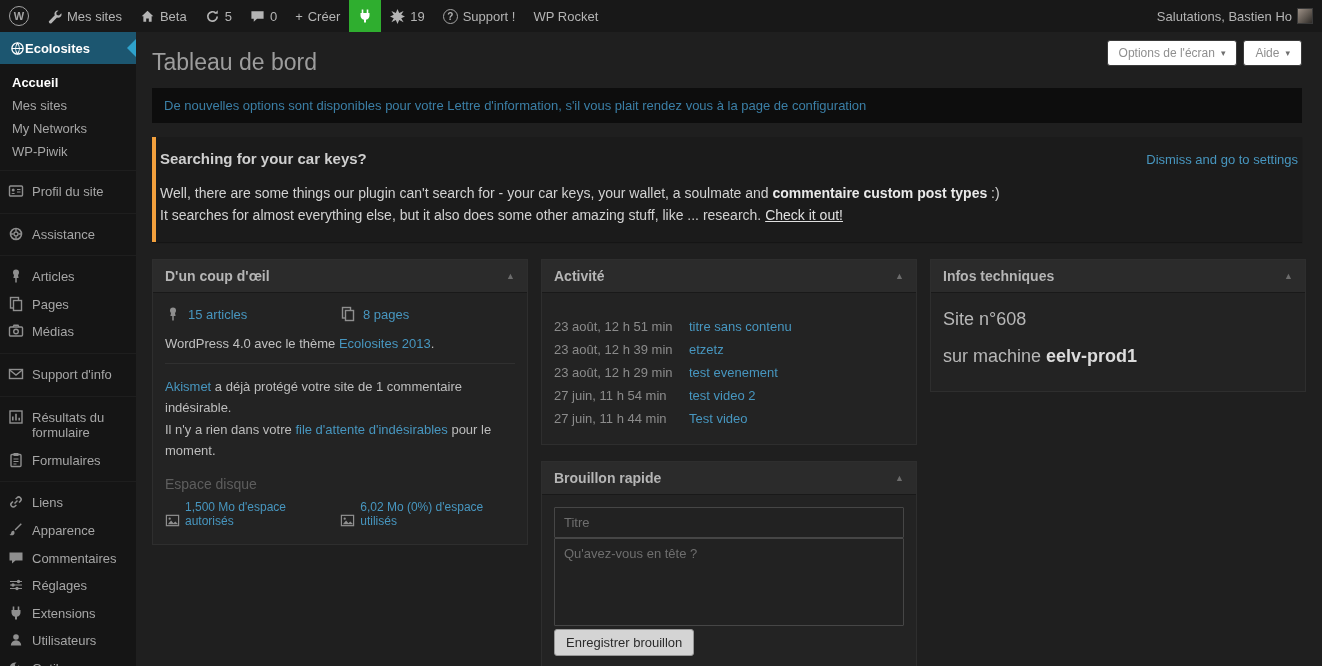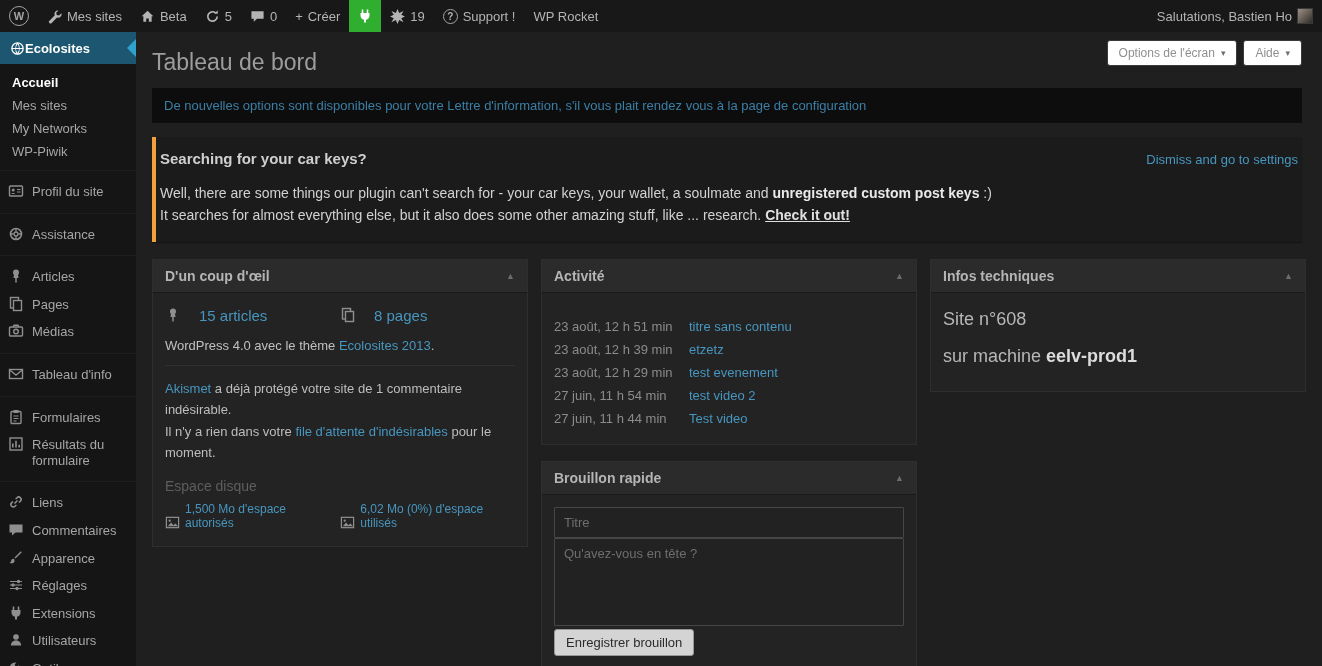--- a/index.html
+++ b/index.html
@@ -41,34 +41,34 @@
 
   .update-notice{margin:12px 20px 0 16px;background:#0d0d0d;padding:10px 12px;font-size:13px}
   .update-notice span{color:#3b7fa6}
 
   .search-notice{margin:14px 20px 0 16px;background:#1b1b1b;border-left:4px solid #f2a03d;padding:13px 4px 15px;box-shadow:0 1px 1px rgba(0,0,0,.3)}
   .sn-top{display:flex;justify-content:space-between;align-items:baseline}
   .sn-title{font-size:15px;font-weight:bold;color:#cfcfcf}
   .sn-dismiss{font-size:13px;color:#4796bf}
   .sn-body{margin-top:15px;font-size:14px;line-height:1.6;color:#d2d2d2}
   .sn-body b{color:#e9e9e9}
-  .sn-link{color:#e0e0e0;text-decoration:underline;font-weight:bold}
+  .sn-link{color:#e0e0e0;text-decoration:underline;font-weight:normal}
 
   
   .columns{display:flex;gap:13px;margin:17px 20px 0 16px;align-items:flex-start}
   .col{width:376px;flex:0 0 376px}
   .widget{background:#232323;border:1px solid #2e2e2e;margin-bottom:16px}
   .w-head{background:#2b2b2b;border-bottom:1px solid #191919;padding:8px 12px;display:flex;justify-content:space-between;align-items:center;cursor:pointer}
   .w-title{font-size:14px;font-weight:bold;color:#b5b5b5}
   .w-toggle{font-size:9px;color:#6c6c6c}
   .w-body{padding:12px}
 
   
   .stats-row{display:flex;padding:2px 0 10px}
-  .stat{flex:1;display:flex;align-items:center;gap:18px;font-size:15px}
+  .stat{flex:1;display:flex;align-items:center;gap:7px;font-size:13px}
   .stat .mi-icon{color:#8f8f8f}
   .version-line{padding:4px 0 12px;border-bottom:1px solid #303030;font-size:13px;color:#c0c0c0}
   .akismet{padding:12px 0 4px;font-size:13px;line-height:1.65;color:#bdbdbd}
   .disk-title{margin:10px 0 8px;font-size:14px;color:#5e5e5e}
   .disk-row{display:flex;gap:10px;align-items:center;font-size:12px;padding-bottom:4px}
   .disk-item{display:flex;align-items:flex-end;gap:5px}
   .disk-item .mi-icon{flex:0 0 15px;height:15px}
 
   
   .act-body{padding:22px 0 14px}
@@ -216,61 +216,61 @@
       <span class="mi-label">Médias</span>
     </a>
   </div>
 
   <div class="menu-group sep">
     <a class="mi">
       <svg class="svgi mi-icon" viewBox="0 0 16 16">
           <rect x="1.5" y="3.5" width="13" height="9" fill="none" stroke="currentColor" stroke-width="1.4"></rect>
           <path d="M2 4.2 8 9l6-4.8" fill="none" stroke="currentColor" stroke-width="1.4"></path>
         </svg>
-      <span class="mi-label">Tableau d'info</span>
-    </a>
-  </div>
-
-  <div class="menu-group sep">
+      <span class="mi-label">Support d'info</span>
+    </a>
+  </div>
+
+  <div class="menu-group sep">
+    <a class="mi">
+      <svg class="svgi mi-icon" viewBox="0 0 16 16">
+          <rect x="2" y="2" width="12" height="12" fill="none" stroke="currentColor" stroke-width="1.4"></rect>
+          <path d="M4.8 11.5V7.5M8 11.5V4.8M11.2 11.5V8.8" stroke="currentColor" stroke-width="1.6"></path>
+        </svg>
+      <span class="mi-label">Résultats du formulaire</span>
+    </a>
     <a class="mi">
       <svg class="svgi mi-icon" viewBox="0 0 16 16">
           <rect x="3" y="2.5" width="10" height="12" rx="1" fill="none" stroke="currentColor" stroke-width="1.4"></rect>
           <rect x="5.5" y="1" width="5" height="3" rx=".5" fill="currentColor"></rect>
           <path d="M5.5 7h5M5.5 9.5h5M5.5 12h3" stroke="currentColor" stroke-width="1.1"></path>
         </svg>
       <span class="mi-label">Formulaires</span>
     </a>
-    <a class="mi">
-      <svg class="svgi mi-icon" viewBox="0 0 16 16">
-          <rect x="2" y="2" width="12" height="12" fill="none" stroke="currentColor" stroke-width="1.4"></rect>
-          <path d="M4.8 11.5V7.5M8 11.5V4.8M11.2 11.5V8.8" stroke="currentColor" stroke-width="1.6"></path>
-        </svg>
-      <span class="mi-label">Résultats du formulaire</span>
-    </a>
   </div>
 
   <div class="menu-group sep">
     <a class="mi">
       <svg class="svgi mi-icon" viewBox="0 0 16 16">
           <path d="M6.5 9.5l3-3" stroke="currentColor" stroke-width="1.5"></path>
           <path d="M5 7.5 3.6 8.9a2.4 2.4 0 0 0 3.4 3.4L8.4 11M11 8.5l1.4-1.4a2.4 2.4 0 0 0-3.4-3.4L7.6 5" fill="none" stroke="currentColor" stroke-width="1.5"></path>
         </svg>
       <span class="mi-label">Liens</span>
     </a>
     <a class="mi">
       <svg class="svgi mi-icon" viewBox="0 0 16 16">
+          <path d="M13.8 2.2 7.5 8.5l-1-1 6.3-6.3zM6 8.8c-1.6-.3-2.6.7-2.8 2-.2 1-.7 1.6-1.7 2 1.3.8 3.4.8 4.4-.3.8-.8.9-2 .1-3.7z" fill="currentColor"></path>
+        </svg>
+      <span class="mi-label">Apparence</span>
+    </a>
+    <a class="mi">
+      <svg class="svgi mi-icon" viewBox="0 0 16 16">
           <path d="M1.5 2.5h13v8h-7l-3.5 3v-3h-2.5z" fill="currentColor"></path>
         </svg>
       <span class="mi-label">Commentaires</span>
-    </a>
-    <a class="mi">
-      <svg class="svgi mi-icon" viewBox="0 0 16 16">
-          <path d="M13.8 2.2 7.5 8.5l-1-1 6.3-6.3zM6 8.8c-1.6-.3-2.6.7-2.8 2-.2 1-.7 1.6-1.7 2 1.3.8 3.4.8 4.4-.3.8-.8.9-2 .1-3.7z" fill="currentColor"></path>
-        </svg>
-      <span class="mi-label">Apparence</span>
     </a>
     <a class="mi">
       <svg class="svgi mi-icon" viewBox="0 0 16 16">
           <path d="M2 4.5h12M2 8h12M2 11.5h12" stroke="currentColor" stroke-width="1.2"></path>
           <circle cx="10.5" cy="4.5" r="1.7" fill="currentColor"></circle>
           <circle cx="5" cy="8" r="1.7" fill="currentColor"></circle>
           <circle cx="9" cy="11.5" r="1.7" fill="currentColor"></circle>
         </svg>
       <span class="mi-label">Réglages</span>
     </a>
@@ -317,21 +317,21 @@
   <div class="update-notice">
     <span>De nouvelles options sont disponibles pour votre Lettre d'information, s'il vous plait rendez vous à la page de configuration</span>
   </div>
 
   <div class="search-notice">
     <div class="sn-top">
       <span class="sn-title">Searching for your car keys?</span>
       <a class="sn-dismiss">Dismiss and go to settings</a>
     </div>
     <div class="sn-body">
-      <span>Well, there are some things our plugin can't search for - your car keys, your wallet, a soulmate and </span><b>unregistered custom post keys</b><span> :)</span><br>
+      <span>Well, there are some things our plugin can't search for - your car keys, your wallet, a soulmate and </span><b>commentaire custom post types</b><span> :)</span><br>
       <span>It searches for almost everything else, but it also does some other amazing stuff, like ... research. </span><a class="sn-link">Check it out!</a>
     </div>
   </div>
 
   <div class="columns">
 
     <div class="col">
       <section class="widget">
         <div class="w-head">
           <span class="w-title">D'un coup d'œil</span>

